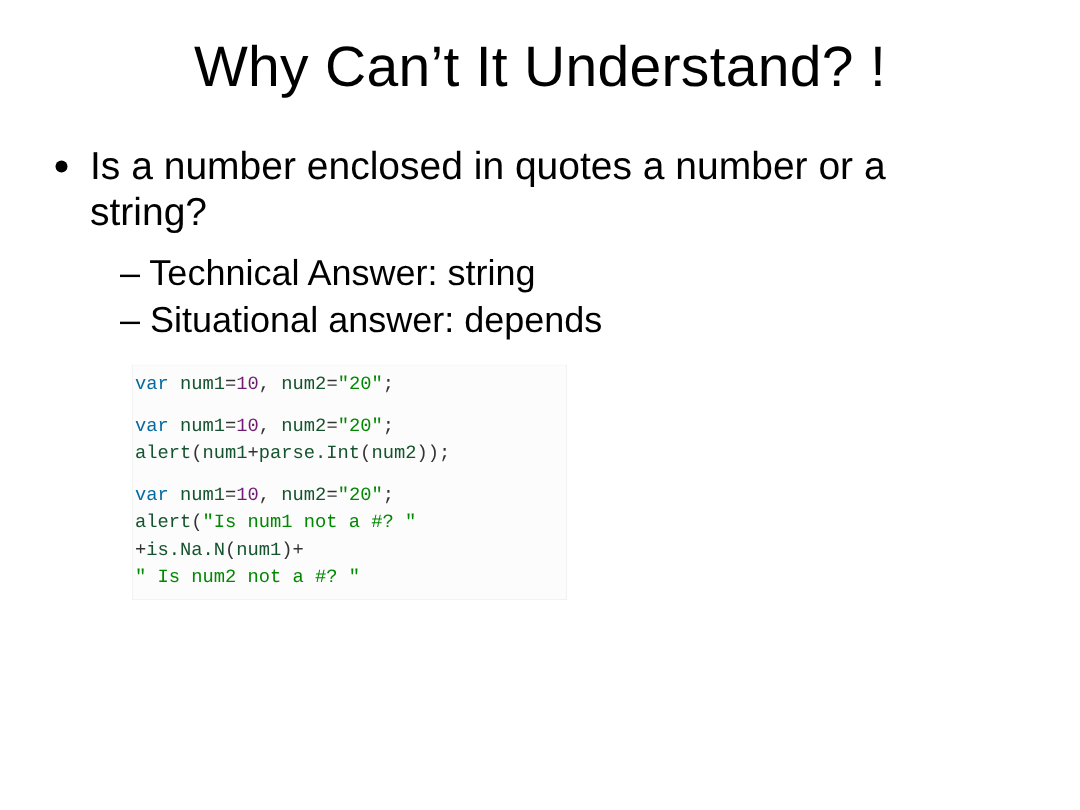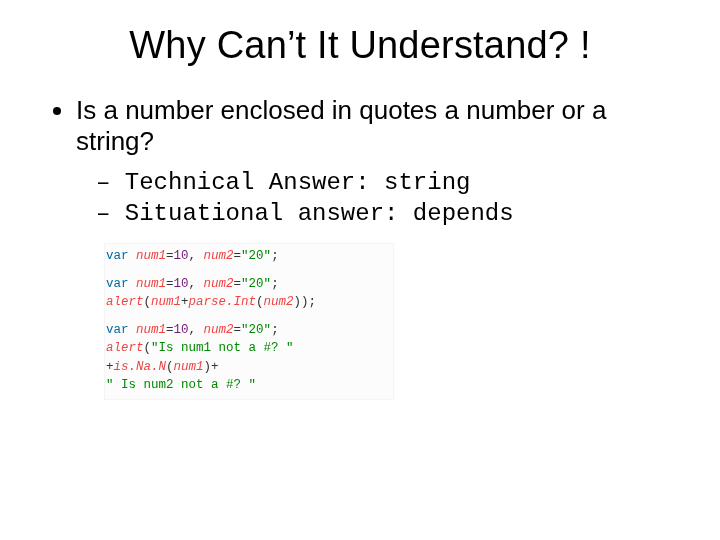--- a/index.html
+++ b/index.html
@@ -19,57 +19,56 @@
   }
   .title {
     font-size: 38px;
     text-align: center;
     padding-top: 24px;
     padding-bottom: 10px;
     font-weight: normal;
     letter-spacing: 0.2px;
   }
   .body {
-    padding: 18px 48px 0 48px;
+    padding: 18px 48px 0 32px;
     font-size: 26px;
     line-height: 1.2;
   }
   ul.level1 {
     list-style: disc;
     margin: 0;
     padding-left: 28px;
   }
   ul.level1 > li {
     margin-bottom: 8px;
   }
   .level2 {
     margin-top: 12px;
     padding-left: 20px;
     font-size: 24px;
   }
   .level2 .item {
     margin-bottom: 2px;
-    font-family: Liberation Mono, monospace;
   }
   .code-block {
     margin-top: 14px;
     margin-left: 56px;
     width: 290px;
     box-sizing: border-box;
     font-family: "Courier New", Courier, monospace;
     font-size: 12.5px;
     line-height: 1.45;
     background: #fcfcfc;
     padding: 4px 2px 6px 2px;
     color: #333;
     box-shadow: 0 0 0 0.5px #eee inset;
   }
   .code-line { white-space: pre; }
   .kw { color: #0369a1; }       
-  .ident { color: #ef4444; font-style: italic; }    
+  .ident { color: #14532d; }    
   .num { color: #701a75; }      
   .str { color: #008800; }      
   .punct { color: #333; }
   .code-gap { height: 10px; }
 </style>
 </head>
 <body>
 
 <div class="slide">
 

